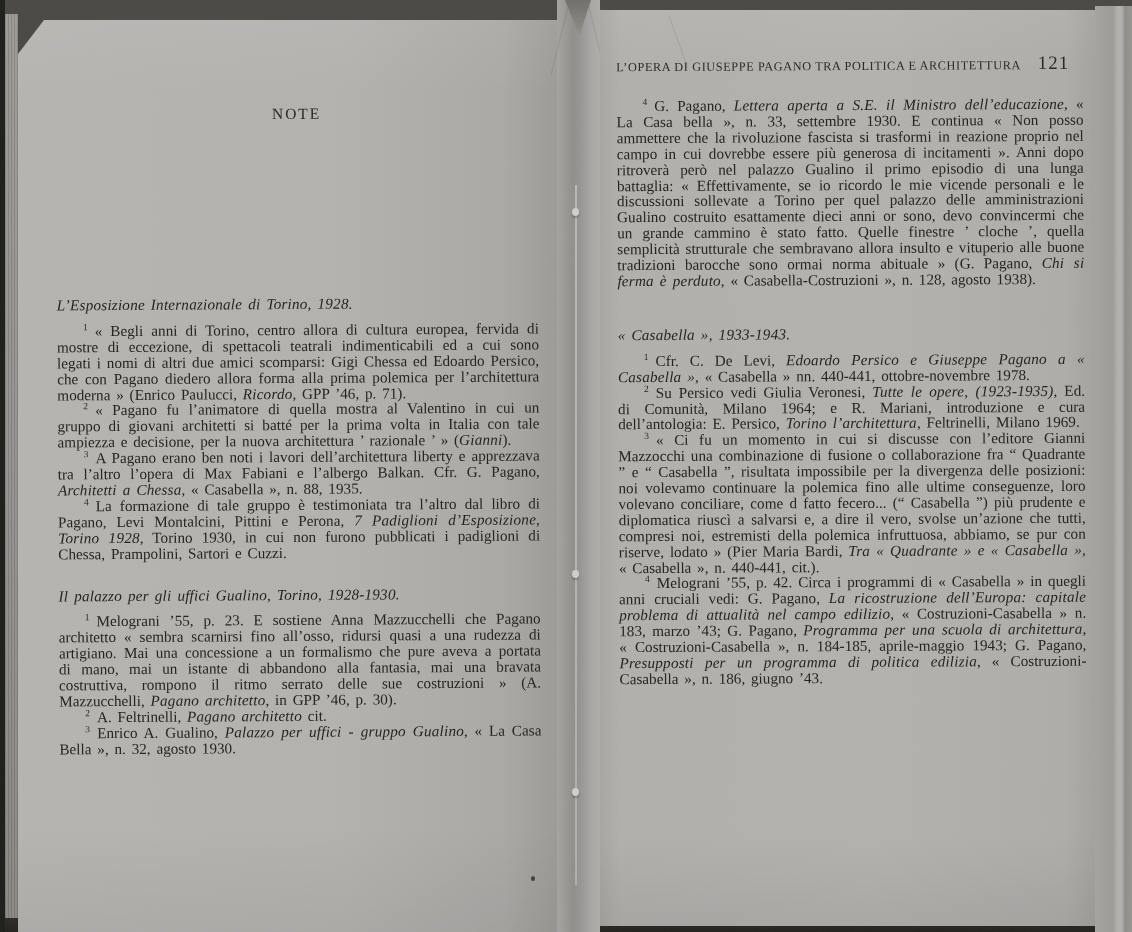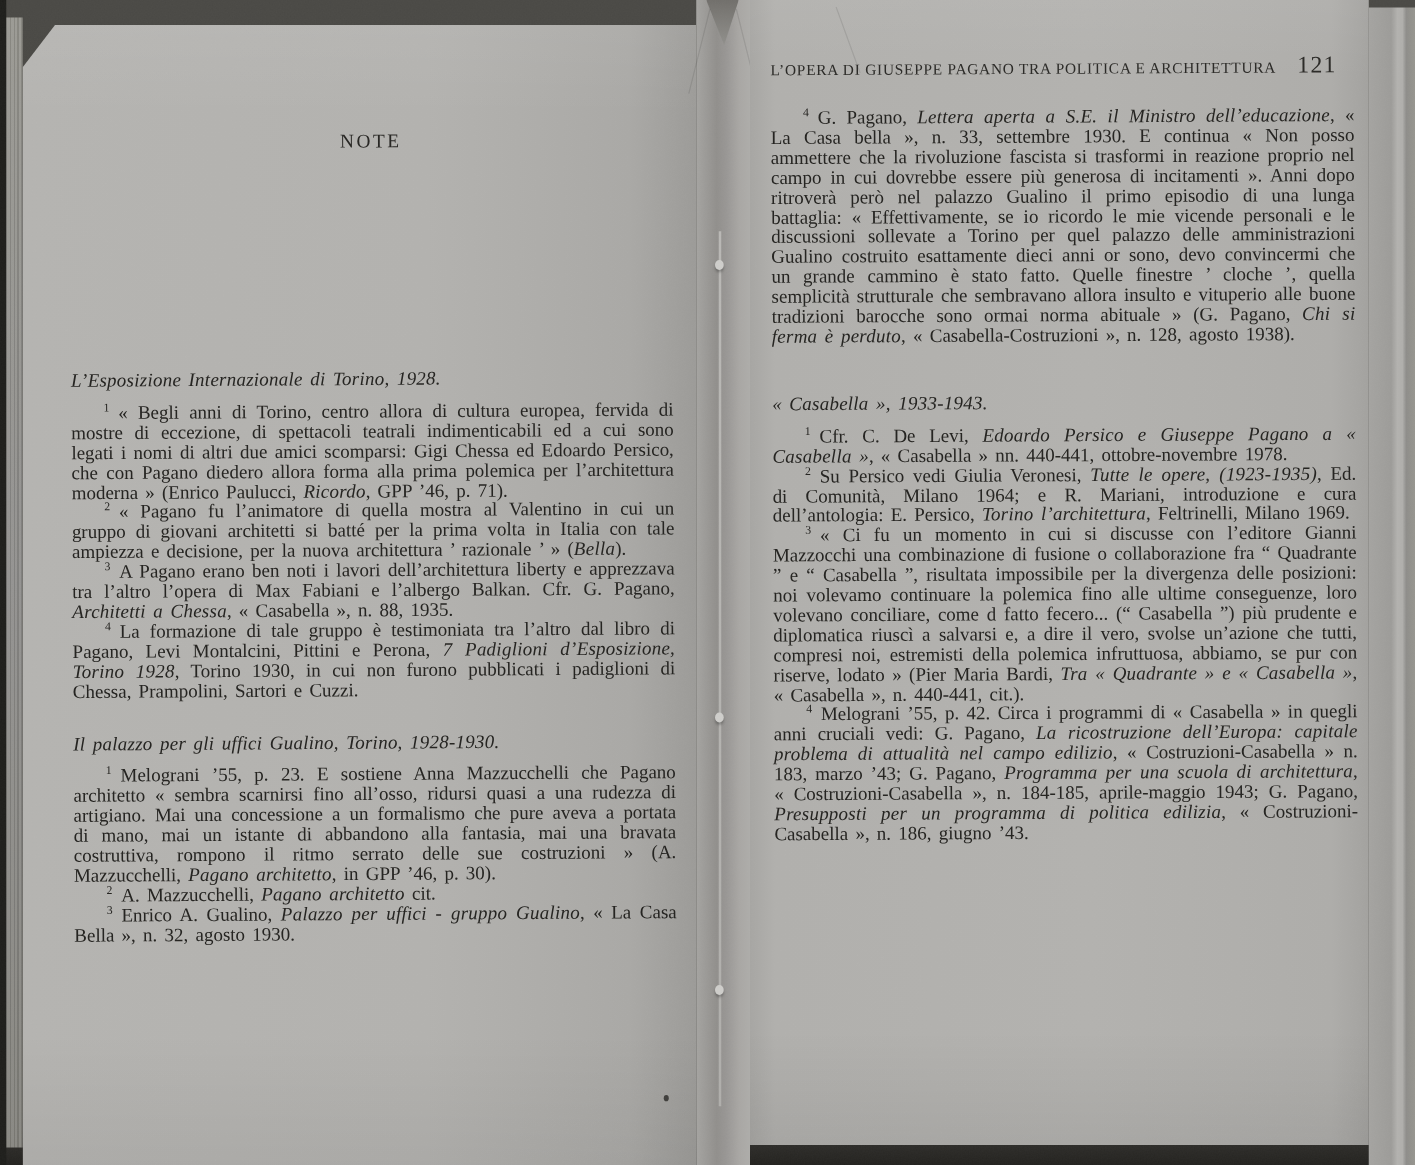--- a/index.html
+++ b/index.html
@@ -20,21 +20,21 @@
   
   .page{position:absolute;top:20px;height:916px;}
   .page.left-page{
     left:18px;width:539px;
     background:
       linear-gradient(180deg,rgba(255,255,255,.05) 0,rgba(0,0,0,0) 8%,rgba(0,0,0,0) 88%,rgba(0,0,0,.05) 100%),
       linear-gradient(90deg,#b5b4b1 0%,#b3b2af 60%,#aaa9a6 90%,#9c9b98 100%);
     clip-path:polygon(26px 0,100% 0,100% 100%,0 100%,0 34px);
   }
   .page.right-page{
-    left:600px;top:0;width:495px;
+    left:600px;top:10px;width:495px;
     background:
       linear-gradient(180deg,rgba(255,255,255,.05) 0,rgba(0,0,0,0) 7%,rgba(0,0,0,0) 90%,rgba(0,0,0,.06) 100%),
       linear-gradient(90deg,#a7a6a3 0%,#b1b0ad 4%,#b3b2af 55%,#aeadaa 94%,#a3a29f 100%);
   }
   
   .gutter{
     position:absolute;left:557px;top:0;width:43px;height:932px;
     background:linear-gradient(90deg,#a5a4a1 0%,#918f8c 38%,#989694 55%,#a9a7a4 80%,#aeadaa 100%);
   }
   .notch{position:absolute;top:0;left:8px;width:26px;height:36px;
@@ -86,26 +86,26 @@
 
   <div class="edge-dark-left"></div>
   <div class="edge-stack"></div>
 
   <div class="page left-page">
     <div class="page-inner">
       <div class="note-heading">NOTE</div>
       <div class="blocks">
           <p class="section_title"><i>L’Esposizione Internazionale di Torino, 1928.</i></p>
           <p class="footnote"><sup>1</sup><span>« Begli anni di Torino, centro allora di cultura europea, fervida di mostre di eccezione, di spettacoli teatrali indimenticabili ed a cui sono legati i nomi di altri due amici scomparsi: Gigi Chessa ed Edoardo Persico, che con Pagano diedero allora forma alla prima polemica per l’architettura moderna » (Enrico Paulucci, </span><i>Ricordo</i><span>, GPP ’46, p. 71).</span></p>
-          <p class="footnote"><sup>2</sup><span>« Pagano fu l’animatore di quella mostra al Valentino in cui un gruppo di giovani architetti si batté per la prima volta in Italia con tale ampiezza e decisione, per la nuova architettura ’ razionale ’ » (</span><i>Bella</i><span>).</span></p>
+          <p class="footnote"><sup>2</sup><span>« Pagano fu l’animatore di quella mostra al Valentino in cui un gruppo di giovani architetti si batté per la prima volta in Italia con tale ampiezza e decisione, per la nuova architettura ’ razionale ’ » (</span><i>Gianni</i><span>).</span></p>
           <p class="footnote"><sup>3</sup><span>A Pagano erano ben noti i lavori dell’architettura liberty e apprezzava tra l’altro l’opera di Max Fabiani e l’albergo Balkan. Cfr. G. Pagano, </span><i>Architetti a Chessa</i><span>, « Casabella », n. 88, 1935.</span></p>
           <p class="footnote"><sup>4</sup><span>La formazione di tale gruppo è testimoniata tra l’altro dal libro di Pagano, Levi Montalcini, Pittini e Perona, </span><i>7 Padiglioni d’Esposizione, Torino 1928</i><span>, Torino 1930, in cui non furono pubblicati i padiglioni di Chessa, Prampolini, Sartori e Cuzzi.</span></p>
           <p class="section_title"><i>Il palazzo per gli uffici Gualino, Torino, 1928-1930.</i></p>
           <p class="footnote"><sup>1</sup><span>Melograni ’55, p. 23. E sostiene Anna Mazzucchelli che Pagano architetto « sembra scarnirsi fino all’osso, ridursi quasi a una rudezza di artigiano. Mai una concessione a un formalismo che pure aveva a portata di mano, mai un istante di abbandono alla fantasia, mai una bravata costruttiva, rompono il ritmo serrato delle sue costruzioni » (A. Mazzucchelli, </span><i>Pagano architetto</i><span>, in GPP ’46, p. 30).</span></p>
-          <p class="footnote"><sup>2</sup><span>A. Mazzucchelli, </span><i>Pagano architetto</i><span> cit.</span></p>
+          <p class="footnote"><sup>2</sup><span>A. Feltrinelli, </span><i>Pagano architetto</i><span> cit.</span></p>
           <p class="footnote"><sup>3</sup><span>Enrico A. Gualino, </span><i>Palazzo per uffici - gruppo Gualino</i><span>, « La Casa Bella », n. 32, agosto 1930.</span></p>
         </div>
     </div>
   </div>
 
   <div class="gutter">
     <div class="notch"></div>
     <div class="crease c1"></div>
     <div class="crease c2"></div>
     <div class="stitch"></div>

